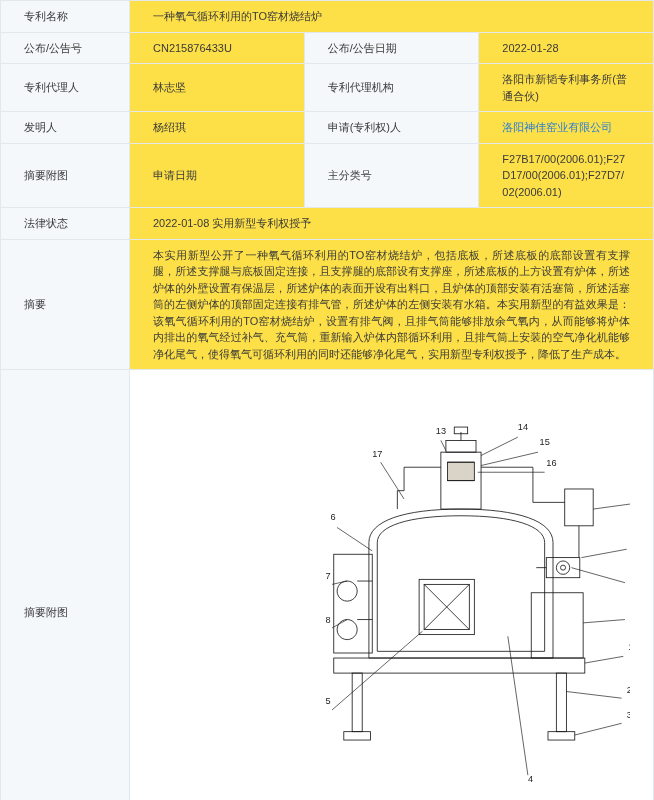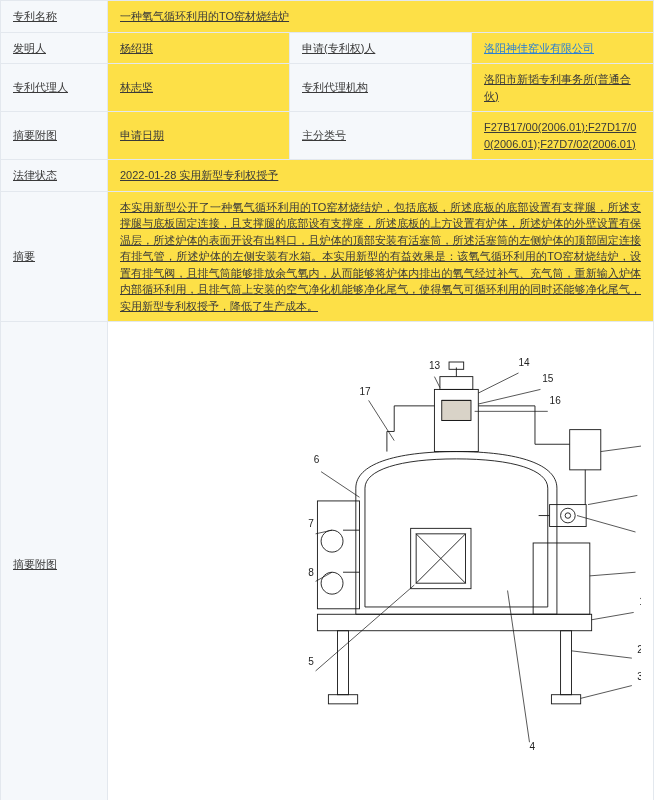--- a/index.html
+++ b/index.html
@@ -20,27 +20,26 @@
     background: #ffffff;
     overflow: hidden;
   }
   table.patent {
     width: 654px;
     border-collapse: collapse;
     table-layout: fixed;
   }
   table.patent td {
     border: 1px solid #e3e8ee;
-    padding: 7px 12px;
+    padding: 7px 23px;
     vertical-align: middle;
     font-size: 11px;
     line-height: 1.5;
     color: #3a3a3a;
     word-wrap: break-word;
-    text-decoration: underline;
   }
   td.label {
     background: #f5f8fb;
     color: #4a5560;
     width: 82px;
     text-align: left;
     white-space: nowrap;
   }
   td.value {
     background: #fde047;
@@ -88,40 +87,46 @@
 <body>
 
 <div class="page">
   <table class="patent">
     <tbody>
       <tr>
         <td class="label">专利名称</td>
         <td class="value" colspan="3">一种氧气循环利用的TO窑材烧结炉</td>
       </tr>
       <tr>
+        <td class="label">公布/公告号</td>
+        <td class="value">CN215876433U</td>
+        <td class="label">公布/公告日期</td>
+        <td class="value">2022-01-28</td>
+      </tr>
+      <tr>
+        <td class="label">专利代理人</td>
+        <td class="value">林志坚</td>
+        <td class="label">专利代理机构</td>
+        <td class="value">洛阳市新韬专利事务所(普通合伙)</td>
+      </tr>
+      <tr>
         <td class="label">发明人</td>
         <td class="value">杨绍琪</td>
         <td class="label">申请(专利权)人</td>
         <td class="value link">洛阳神佳窑业有限公司</td>
       </tr>
       <tr>
-        <td class="label">专利代理人</td>
-        <td class="value">林志坚</td>
-        <td class="label">专利代理机构</td>
-        <td class="value">洛阳市新韬专利事务所(普通合伙)</td>
-      </tr>
-      <tr>
         <td class="label">摘要附图</td>
         <td class="value">申请日期</td>
         <td class="label">主分类号</td>
         <td class="value">F27B17/00(2006.01);F27D17/00(2006.01);F27D7/02(2006.01)</td>
       </tr>
       <tr>
         <td class="label">法律状态</td>
-        <td class="value" colspan="3">2022-01-28 实用新型专利权授予</td>
+        <td class="value" colspan="3">2022-01-08 实用新型专利权授予</td>
       </tr>
       <tr>
         <td class="label tall">摘要</td>
         <td class="value abstract" colspan="3">本实用新型公开了一种氧气循环利用的TO窑材烧结炉，包括底板，所述底板的底部设置有支撑腿，所述支撑腿与底板固定连接，且支撑腿的底部设有支撑座，所述底板的上方设置有炉体，所述炉体的外壁设置有保温层，所述炉体的表面开设有出料口，且炉体的顶部安装有活塞筒，所述活塞筒的左侧炉体的顶部固定连接有排气管，所述炉体的左侧安装有水箱。本实用新型的有益效果是：该氧气循环利用的TO窑材烧结炉，设置有排气阀，且排气筒能够排放余气氧内，从而能够将炉体内排出的氧气经过补气、充气筒，重新输入炉体内部循环利用，且排气筒上安装的空气净化机能够净化尾气，使得氧气可循环利用的同时还能够净化尾气，实用新型专利权授予，降低了生产成本。</td>
       </tr>
       <tr>
         <td class="label figure-label">摘要附图</td>
         <td class="figure-cell" colspan="3">
           <div class="fig-wrap">
             <svg viewBox="0 0 570 470" preserveAspectRatio="xMidYMid meet">

